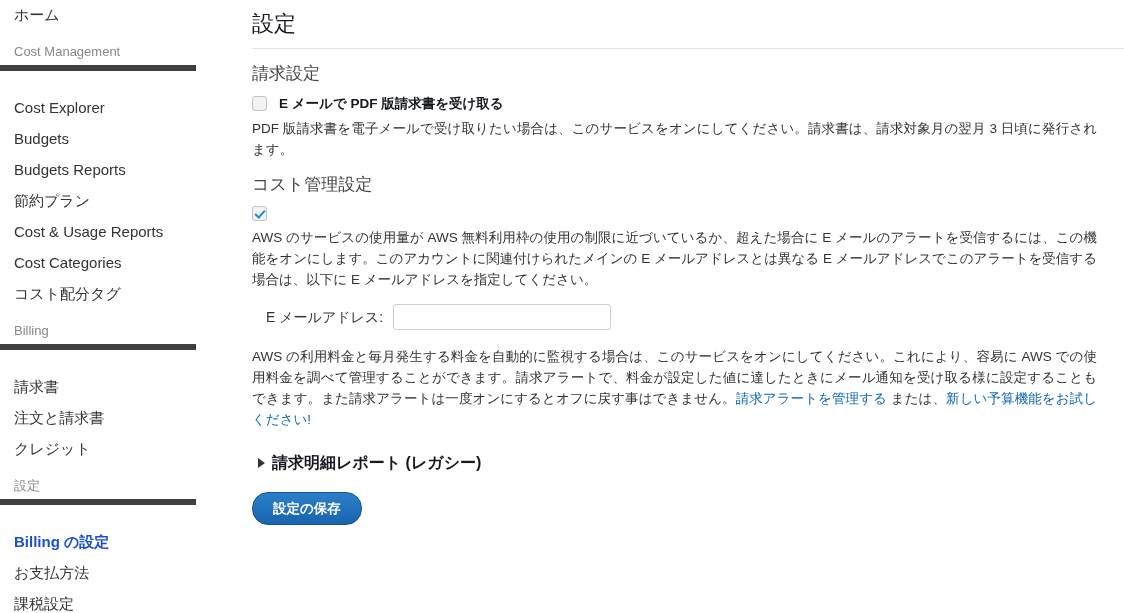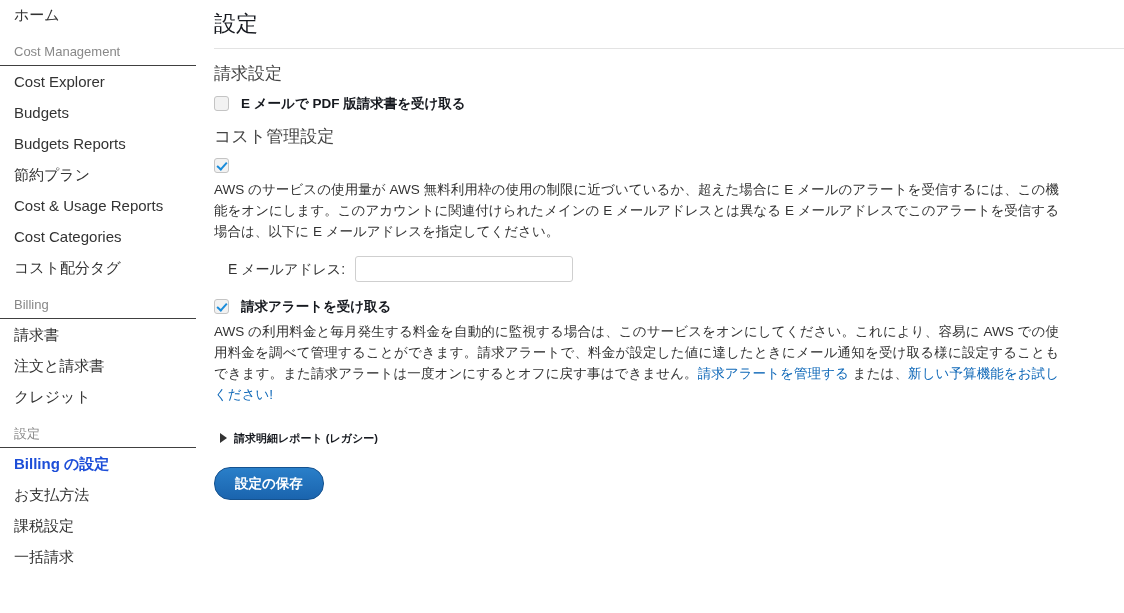--- a/index.html
+++ b/index.html
@@ -11,20 +11,21 @@
     height: 613px;
     background: #ffffff;
     font-family: "Liberation Sans", "DejaVu Sans", sans-serif;
     color: #16191f;
     overflow: hidden;
   }
   .app {
     display: flex;
     width: 1124px;
     height: 613px;
+    gap: 38px;
   }
 
   
   .sidebar {
     width: 196px;
     flex: 0 0 196px;
     padding: 0;
     background: #ffffff;
     box-sizing: border-box;
   }
@@ -34,22 +35,22 @@
     padding: 6px 0 6px 14px;
     line-height: 18px;
   }
   .side-group {
     margin-top: 14px;
   }
   .side-group-title {
     font-size: 13px;
     color: #888888;
     padding: 0 0 5px 14px;
-    border-bottom: 1px solid #404040;
-    margin: 0 0 0 0;
+    border-bottom: 6px solid #404040;
+    margin: 0 0 21px 0;
     line-height: 16px;
   }
   .side-item {
     font-size: 15px;
     color: #333333;
     padding: 6px 0 6px 14px;
     line-height: 19px;
     cursor: pointer;
     white-space: nowrap;
   }
@@ -161,21 +162,21 @@
   .tri {
     width: 0;
     height: 0;
     border-left: 7px solid #333333;
     border-top: 5px solid transparent;
     border-bottom: 5px solid transparent;
     margin-right: 7px;
     flex: 0 0 auto;
   }
   .disclosure-label {
-    font-size: 11px;
+    font-size: 16px;
     font-weight: bold;
     color: #16191f;
     line-height: 18px;
   }
   .save-btn {
     margin: 20px 0 0 0;
     display: inline-block;
     padding: 7px 20px;
     font-size: 13.5px;
     font-weight: bold;
@@ -259,39 +260,36 @@
     <h1 class="page-title">設定</h1>
 
     
     <h2 class="section-title">請求設定</h2>
 
     <div class="check-row">
       <span class="checkbox"></span>
       <span class="check-label">E メールで PDF 版請求書を受け取る</span>
     </div>
 
+    <p class="para">PDF 版請求書を電子メールで受け取りたい場合は、このサービスをオンにしてください。請求書は、請求対象月の翌月 3 日頃に発行されます。</p>
 
     
     <h2 class="section-title">コスト管理設定</h2>
 
     <div class="check-row">
       <span class="checkbox checked"></span>
     </div>
 
     <p class="para">AWS のサービスの使用量が AWS 無料利用枠の使用の制限に近づいているか、超えた場合に E メールのアラートを受信するには、この機能をオンにします。このアカウントに関連付けられたメインの E メールアドレスとは異なる E メールアドレスでこのアラートを受信する場合は、以下に E メールアドレスを指定してください。</p>
 
     <div class="email-row">
       <label class="email-label">E メールアドレス:</label>
       <input class="email-input" type="text" placeholder="" style="">
     </div>
 
-    <div class="check-row">
-      <span class="checkbox checked"></span>
-      <span class="check-label">請求アラートを受け取る</span>
-    </div>
 
     <p class="para">
       <span>AWS の利用料金と毎月発生する料金を自動的に監視する場合は、このサービスをオンにしてください。これにより、容易に AWS での使用料金を調べて管理することができます。請求アラートで、料金が設定した値に達したときにメール通知を受け取る様に設定することもできます。また請求アラートは一度オンにするとオフに戻す事はできません。</span><a href="#">請求アラートを管理する</a><span> または、</span><a href="#">新しい予算機能をお試しください!</a>
     </p>
 
     <div class="disclosure">
       <span class="tri"></span>
       <span class="disclosure-label">請求明細レポート (レガシー)</span>
     </div>
 

